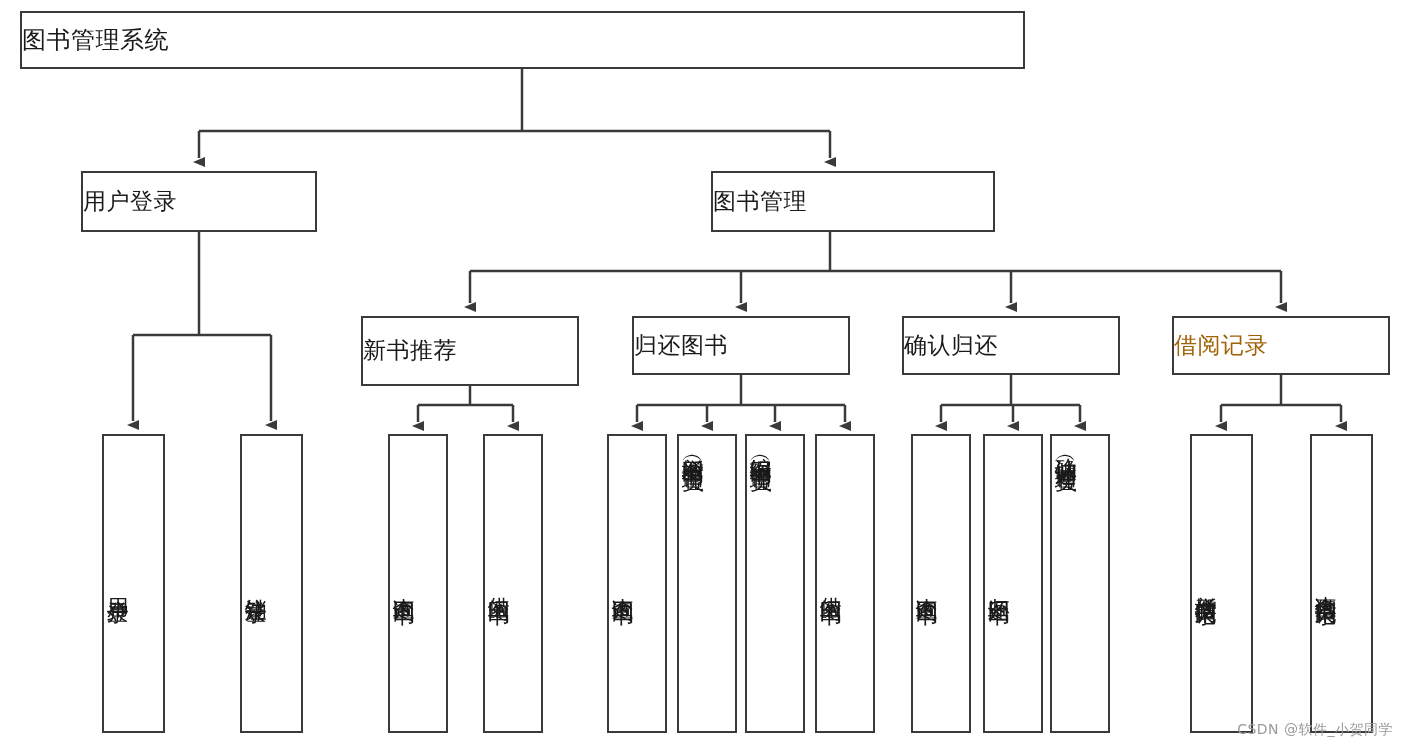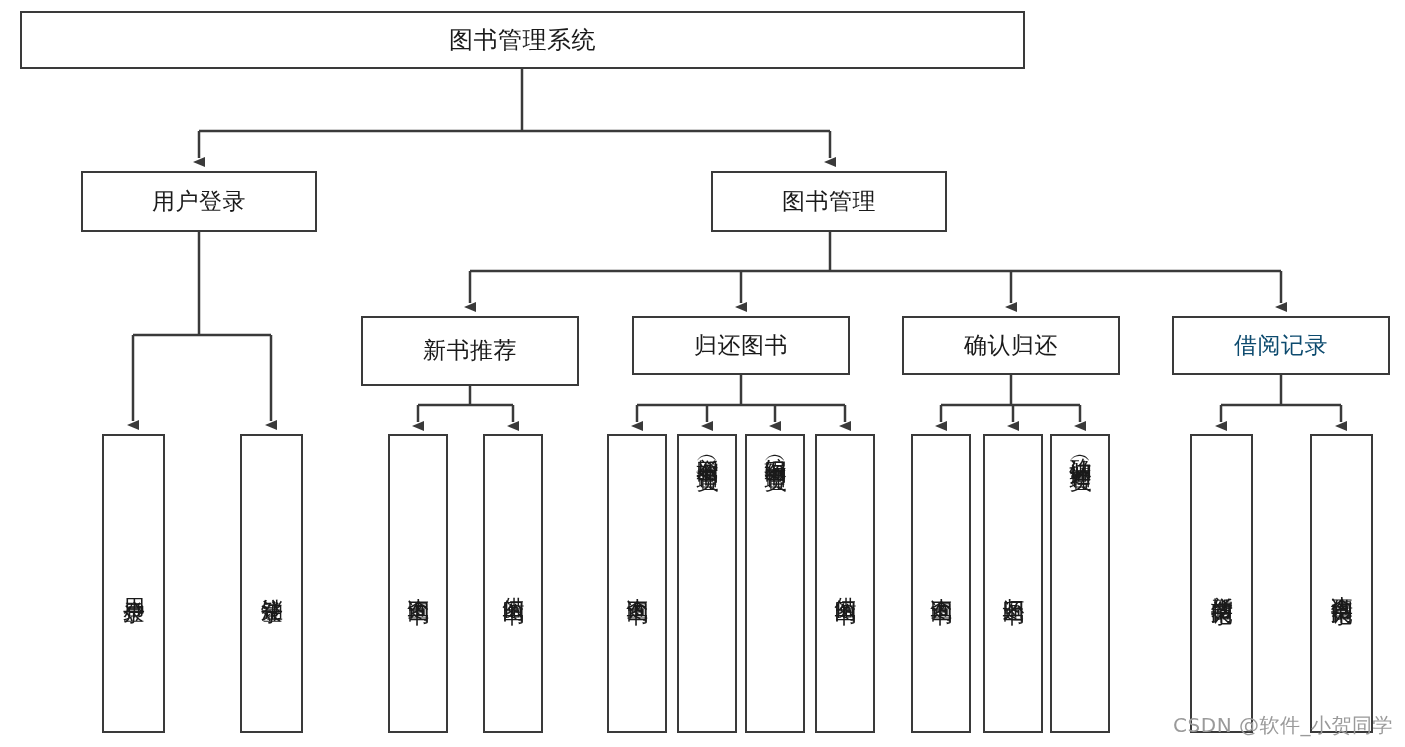--- a/index.html
+++ b/index.html
@@ -24,21 +24,21 @@
     top: 0;
     width: 1405px;
     height: 747px;
   }
   .node {
     position: absolute;
     box-sizing: border-box;
     border: 2px solid #3a3a3a;
     background: #ffffff;
     display: flex;
-    justify-content: center;
+    justify-content: flex-start;
     overflow: hidden;
   }
   .node.horiz {
     align-items: center;
   }
   .node.horiz .node-label {
     font-size: 23px;
     color: #1a1a1a;
     line-height: 1.1;
     white-space: nowrap;
@@ -63,21 +63,21 @@
   .node.vert.centered .node-label {
     padding-top: 0;
   }
   .node.root .node-label {
     font-size: 24px;
   }
   #watermark {
     position: absolute;
     right: 12px;
     bottom: 8px;
-    font-size: 20px;
+    font-size: 14px;
     color: #9a9a9a;
     white-space: nowrap;
     letter-spacing: 0.5px;
     pointer-events: none;
     text-align: right;
   }
 </style>
 </head>
 <body>
 
@@ -133,35 +133,35 @@
     </g>
   </svg>
 
   <div class="node horiz root" style="left: 20px; top: 11px; width: 1005px; height: 58px; border-color: rgb(58, 58, 58); background: rgb(255, 255, 255);">
     <span class="node-label" style="color: rgb(26, 26, 26);">图书管理系统</span>
   </div>
 
   <div class="node horiz" style="left: 81px; top: 171px; width: 236px; height: 61px; border-color: rgb(58, 58, 58); background: rgb(255, 255, 255);">
     <span class="node-label" style="color: rgb(26, 26, 26);">用户登录</span>
   </div>
-  <div class="node horiz" style="left: 711px; top: 171px; width: 236px; height: 61px; border-color: rgb(58, 58, 58); background: rgb(255, 255, 255);">
+  <div class="node horiz" style="left: 711px; top: 171px; width: 284px; height: 61px; border-color: rgb(58, 58, 58); background: rgb(255, 255, 255);">
     <span class="node-label" style="color: rgb(26, 26, 26);">图书管理</span>
   </div>
 
   <div class="node horiz" style="left: 361px; top: 316px; width: 218px; height: 70px; border-color: rgb(58, 58, 58); background: rgb(255, 255, 255);">
     <span class="node-label" style="color: rgb(26, 26, 26);">新书推荐</span>
   </div>
   <div class="node horiz" style="left: 632px; top: 316px; width: 218px; height: 59px; border-color: rgb(58, 58, 58); background: rgb(255, 255, 255);">
     <span class="node-label" style="color: rgb(26, 26, 26);">归还图书</span>
   </div>
   <div class="node horiz" style="left: 902px; top: 316px; width: 218px; height: 59px; border-color: rgb(58, 58, 58); background: rgb(255, 255, 255);">
     <span class="node-label" style="color: rgb(26, 26, 26);">确认归还</span>
   </div>
   <div class="node horiz" style="left: 1172px; top: 316px; width: 218px; height: 59px; border-color: rgb(58, 58, 58); background: rgb(255, 255, 255);">
-    <span class="node-label" style="color: #0c4a6e;">借阅记录</span>
+    <span class="node-label" style="color: #a16207;">借阅记录</span>
   </div>
 
   <div class="node vert centered" style="left: 102px; top: 434px; width: 63px; height: 299px; border-color: rgb(58, 58, 58); background: rgb(255, 255, 255);">
     <span class="node-label" style="color: rgb(26, 26, 26);">用户登录</span>
   </div>
   <div class="node vert centered" style="left: 240px; top: 434px; width: 63px; height: 299px; border-color: rgb(58, 58, 58); background: rgb(255, 255, 255);">
     <span class="node-label" style="color: rgb(26, 26, 26);">注销登录</span>
   </div>
   <div class="node vert centered" style="left: 388px; top: 434px; width: 60px; height: 299px; border-color: rgb(58, 58, 58); background: rgb(255, 255, 255);">
     <span class="node-label" style="color: rgb(26, 26, 26);">查询图书</span>

